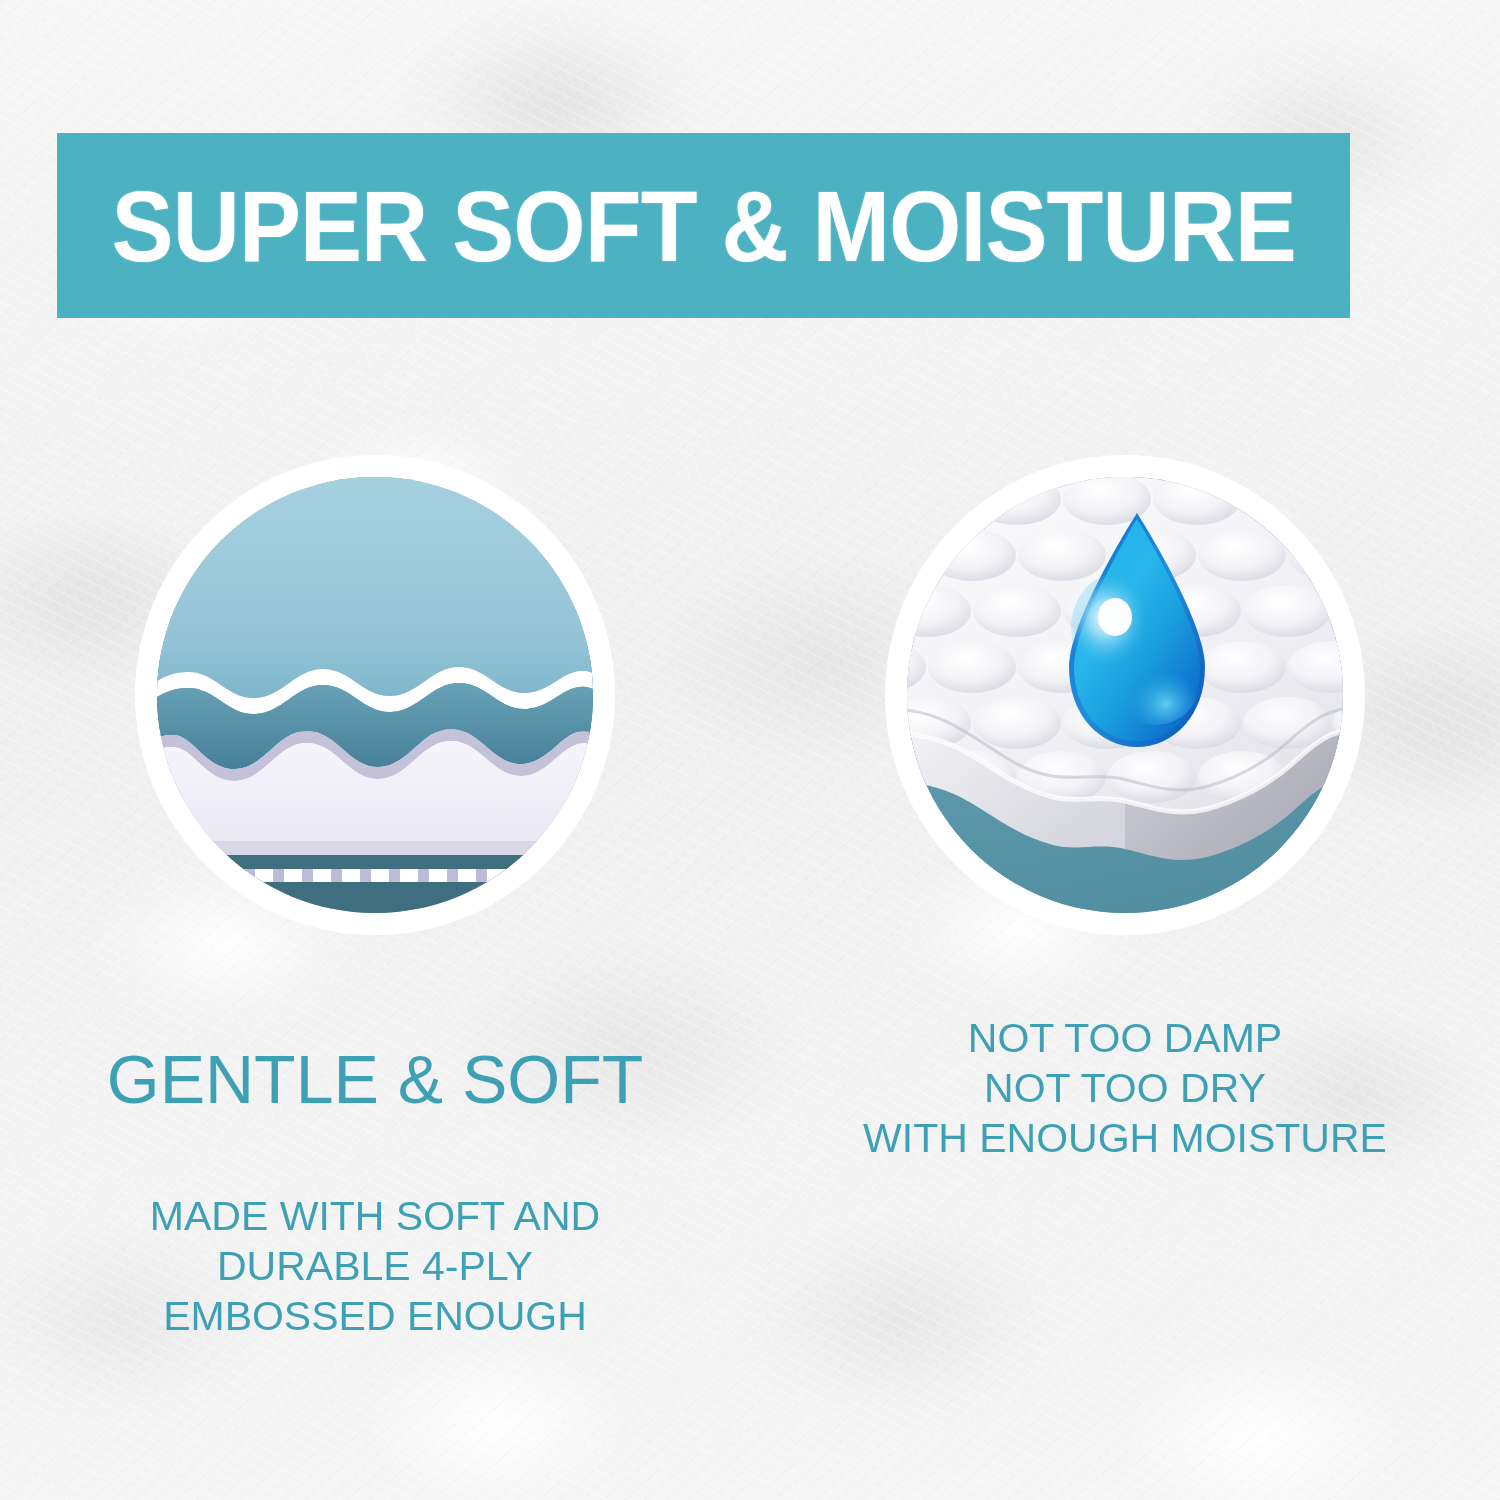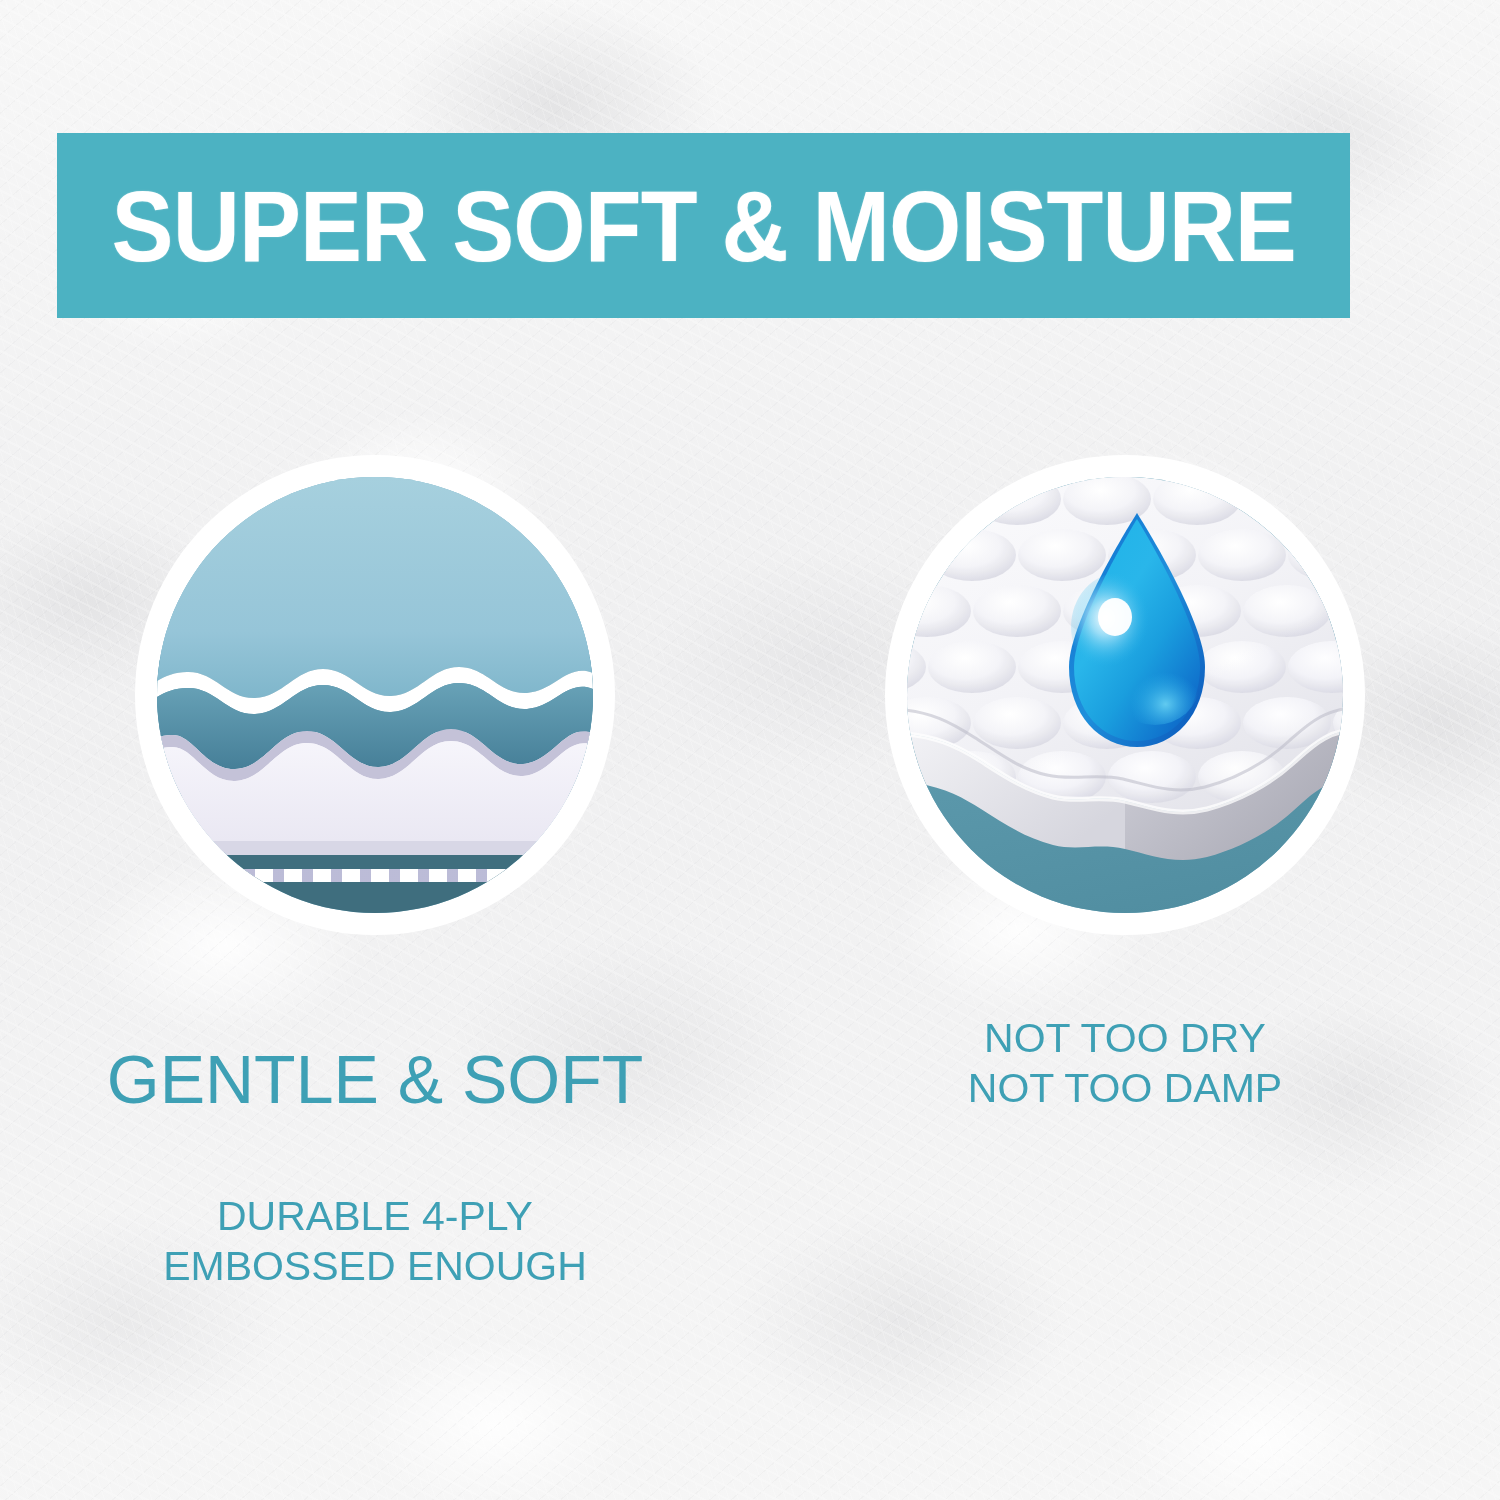--- a/index.html
+++ b/index.html
@@ -308,20 +308,21 @@
                      C324,264 336,301 366,299
                      C396,297 408,258 436,268
                      L436,364 L0,364 Z" fill="url(#gCore)"></path>
           </svg>
         </div>
       </div>
 
       <div class="feature-heading">GENTLE &amp; SOFT</div>
 
       <div class="feature-body">
+        <div>MADE WITH SOFT AND</div>
         <div>DURABLE 4-PLY</div>
         <div>EMBOSSED ENOUGH</div>
       </div>
     </div>
 
     <div class="col">
 
       <div class="badge">
         <div class="badge-inner">
 
@@ -481,19 +482,20 @@
 
             <ellipse cx="62" cy="120" rx="48" ry="54" fill="url(#dropGlowA)"></ellipse>
             <ellipse cx="98" cy="178" rx="44" ry="40" fill="url(#dropGlowB)"></ellipse>
             <ellipse cx="58" cy="110" rx="17" ry="19" fill="#ffffff" opacity="0.96"></ellipse>
           </svg>
         </div>
       </div>
 
 
       <div class="feature-body">
+        <div>NOT TOO DAMP</div>
         <div>NOT TOO DRY</div>
-        <div>NOT TOO DAMP</div>
+        <div>WITH ENOUGH MOISTURE</div>
       </div>
     </div>
 
   </div>
 </div>
 
 </body></html>

